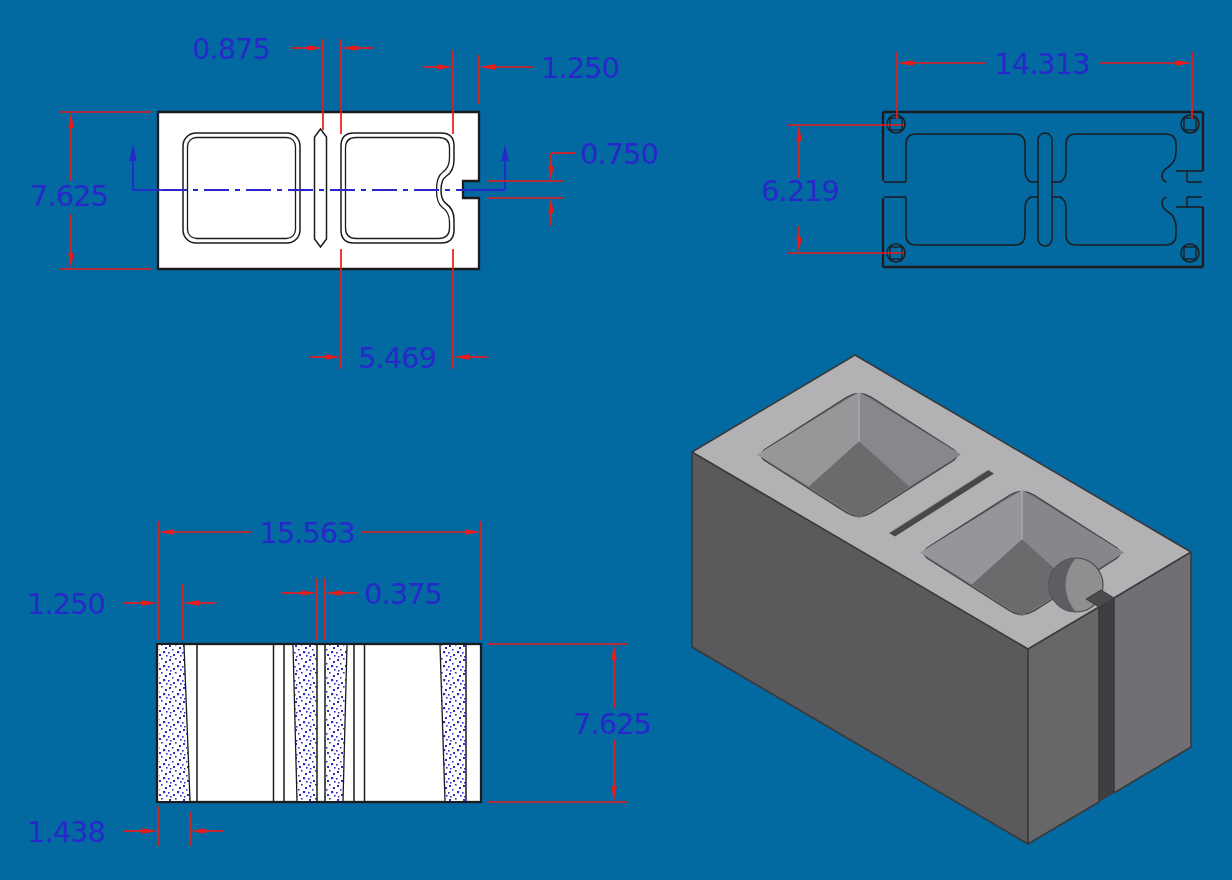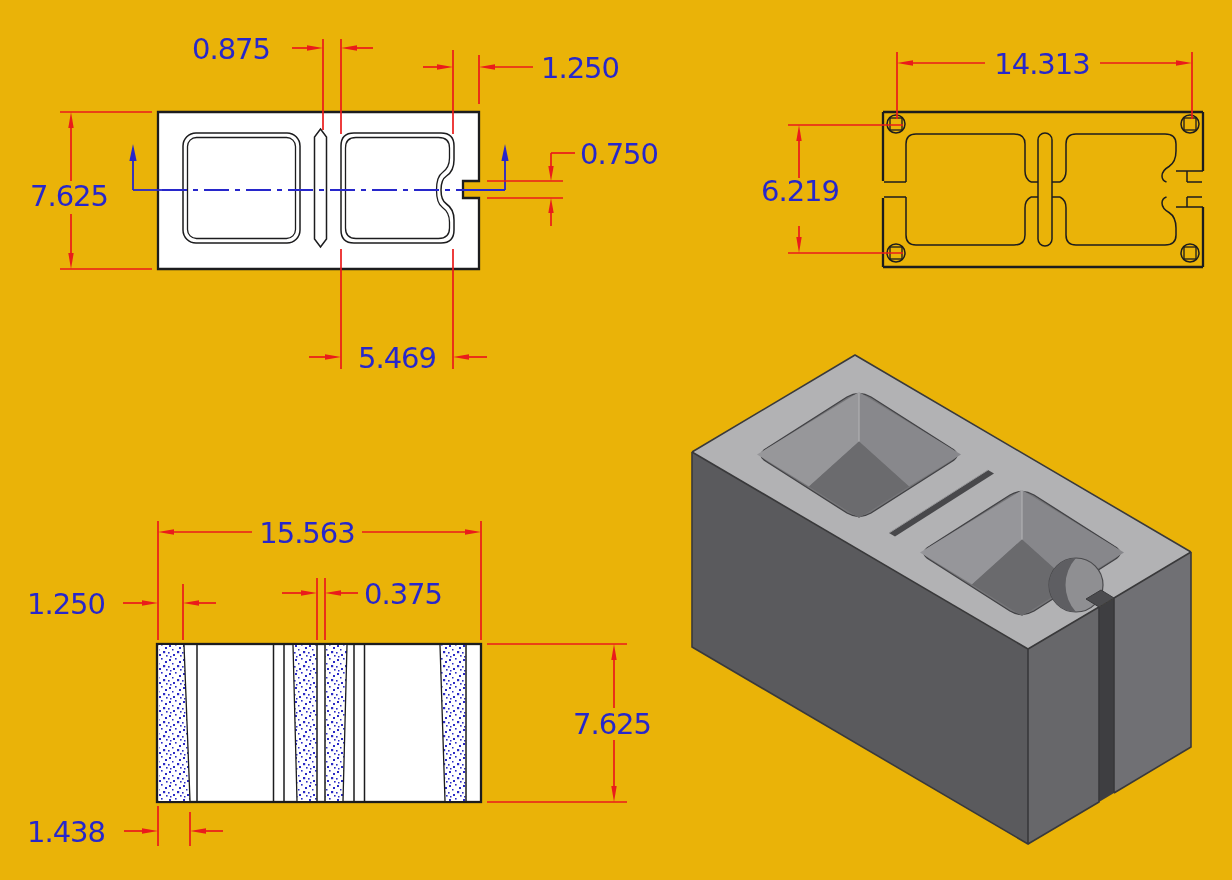--- a/index.html
+++ b/index.html
@@ -1,16 +1,16 @@
 <!DOCTYPE html>
 <html><head>
 <meta charset="utf-8">
 <style>
   html,body{margin:0;padding:0;background:#ffffff;}
-  #stage{position:relative;width:1232px;height:880px;background:#eab308;overflow:hidden;}
+  #stage{position:relative;width:1232px;height:880px;background:#0369a1;overflow:hidden;}
   svg{display:block;}
   .dim-text{font-family:"DejaVu Sans","Liberation Sans",sans-serif;font-size:29px;letter-spacing:-1px;fill:#2727cb;}
   .red{stroke:#ea1b1b;stroke-width:1.7;fill:none;}
   .redf{fill:#ea1b1b;stroke:none;}
   .blu{stroke:#2727cb;stroke-width:1.8;fill:none;}
   .bluf{fill:#2727cb;stroke:none;}
   .blk2{stroke:#1c1c1e;stroke-width:2.3;fill:#ffffff;stroke-linejoin:miter;}
   .blk2l{stroke:#1c1c1e;stroke-width:2.3;fill:none;}
   .blk1{stroke:#1c1c1e;stroke-width:1.5;fill:none;}
   .blk1t{stroke:#1c1c1e;stroke-width:1.3;fill:none;}

